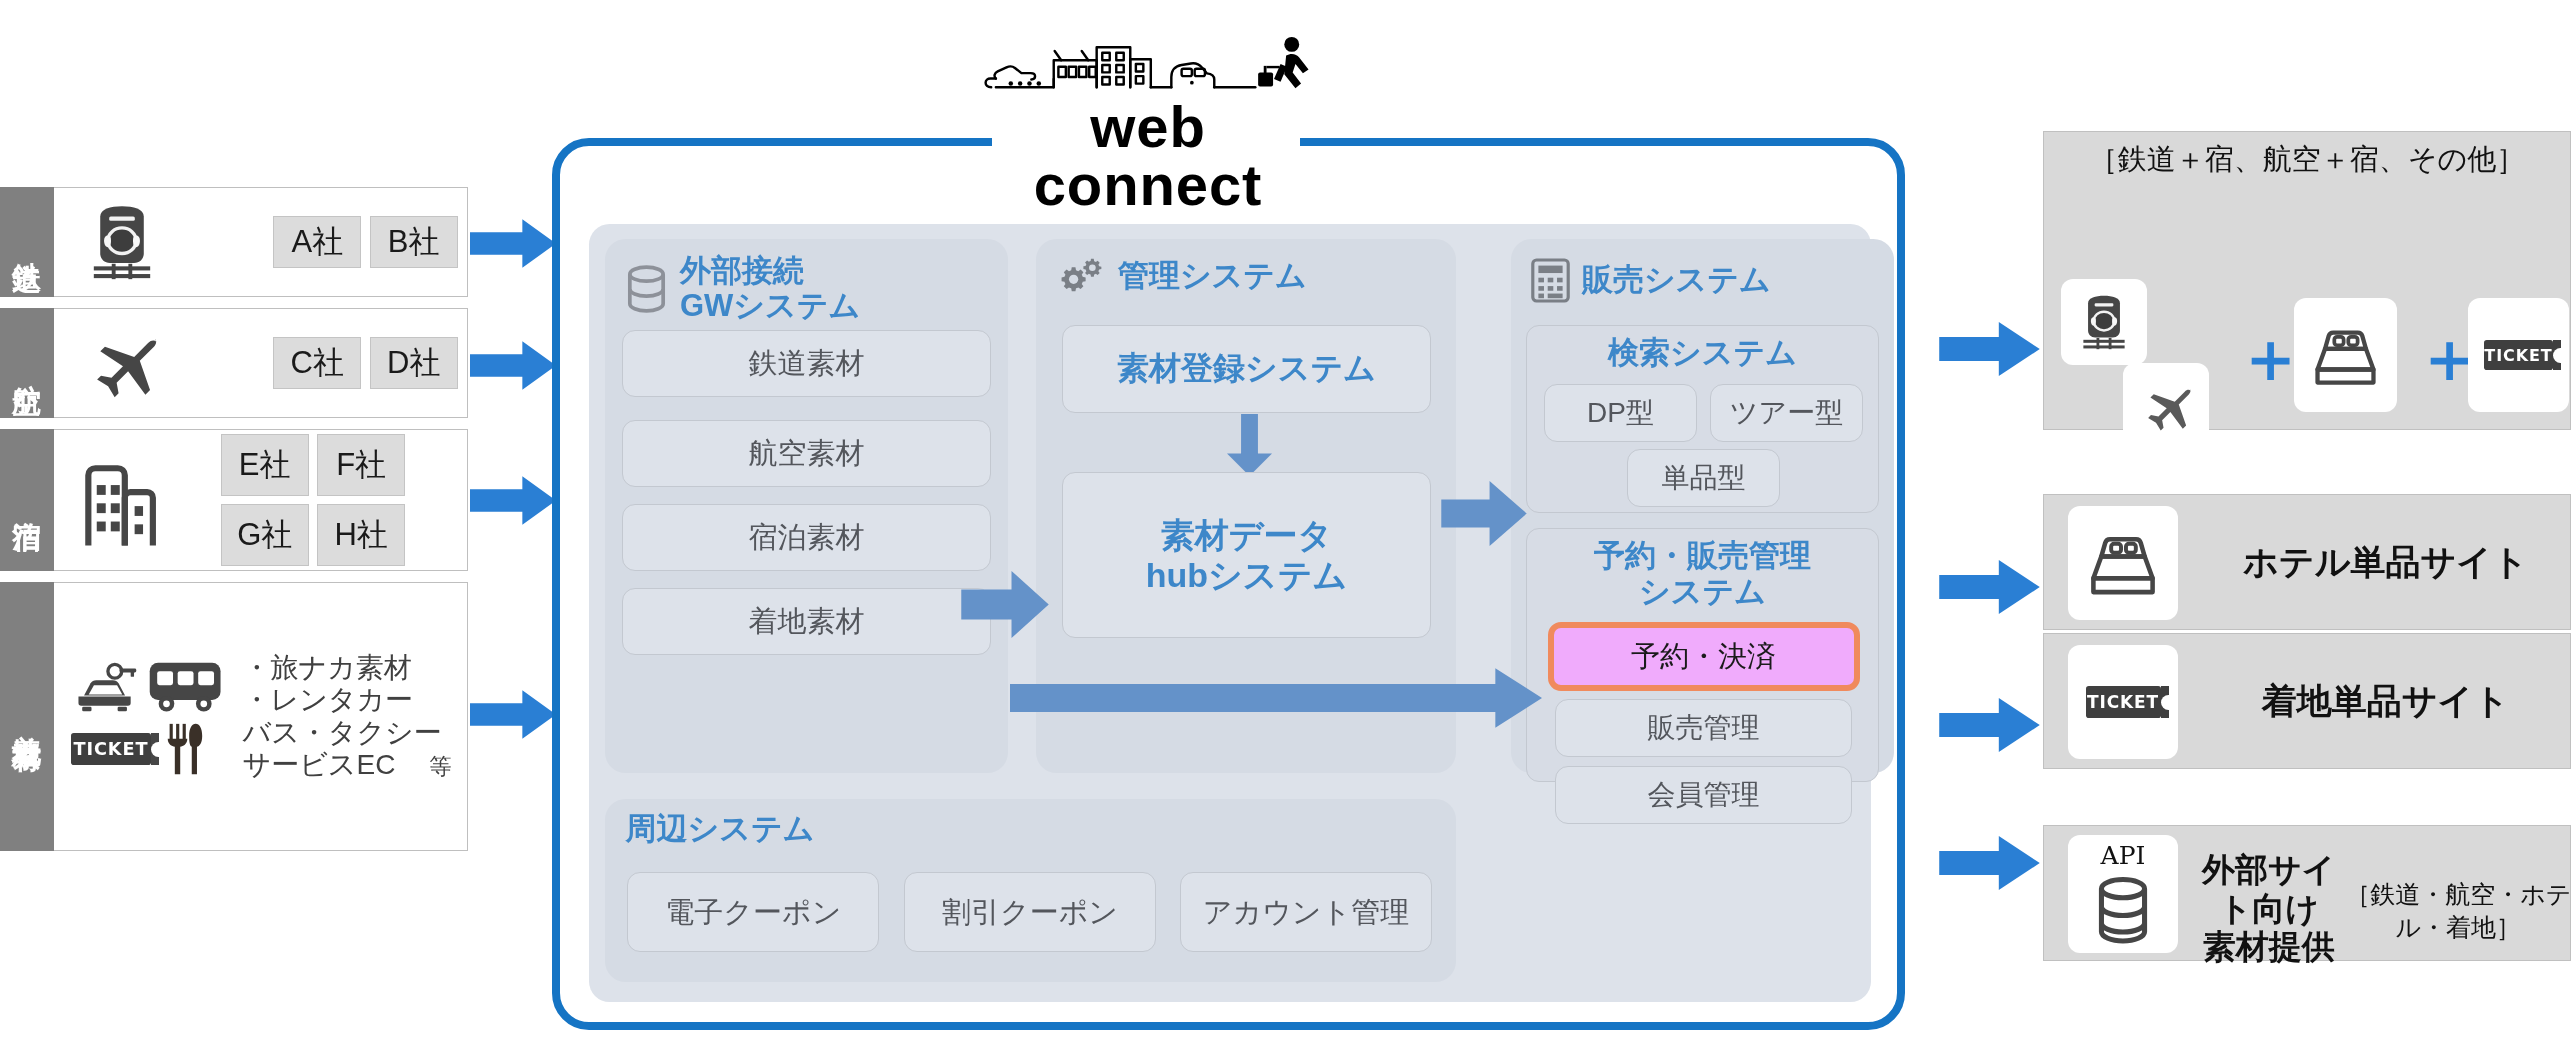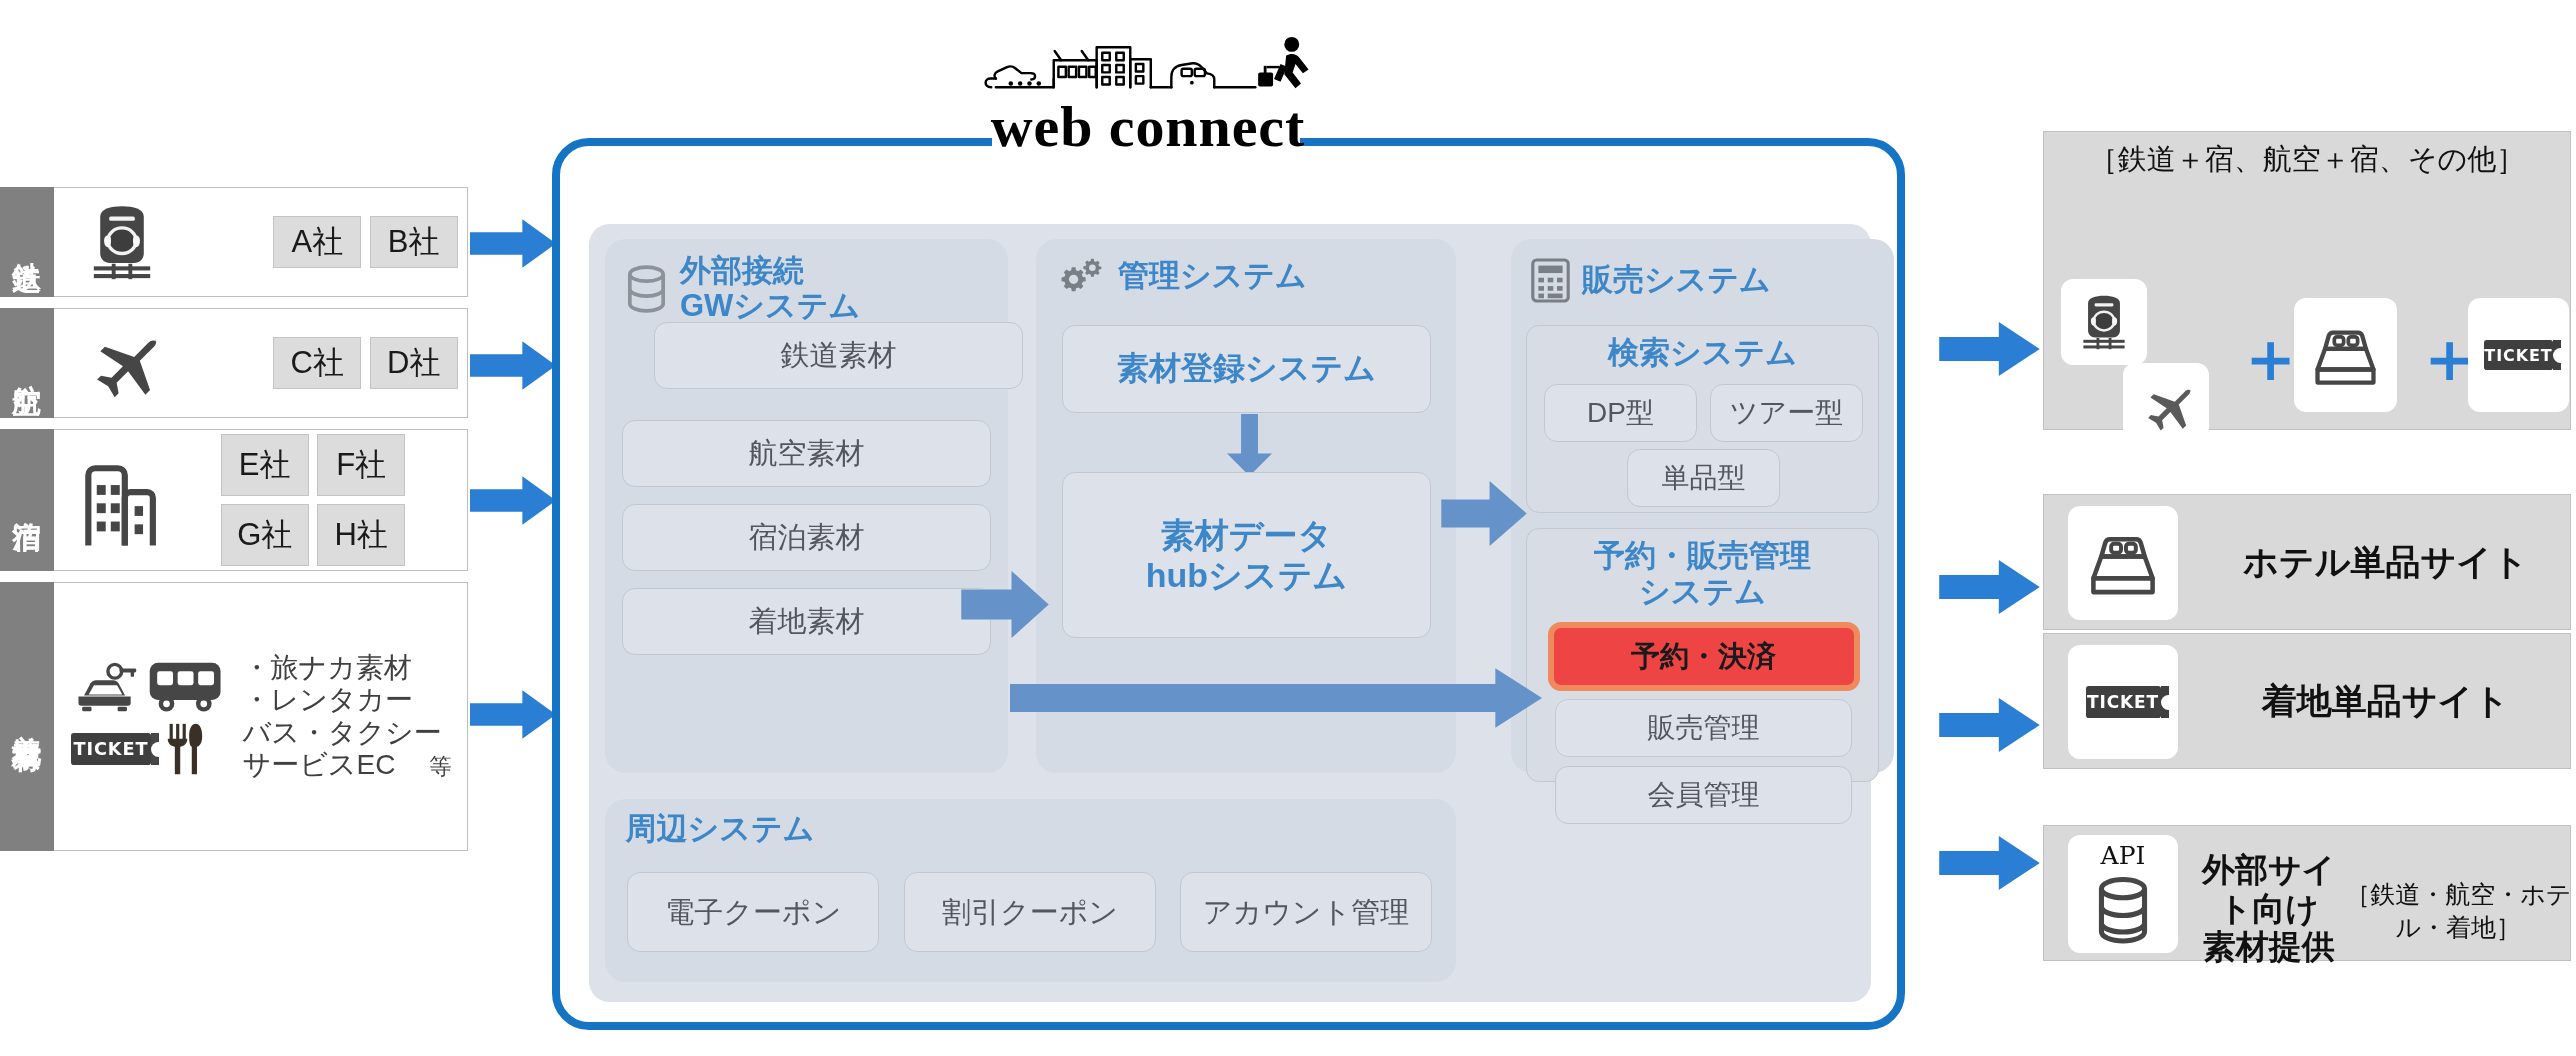--- a/index.html
+++ b/index.html
@@ -54,21 +54,21 @@
     border:8.4px solid #1574c4;border-radius:37px;background:#ffffff;
     box-sizing:border-box;
   }
   .wc-frame-gap{
     position:absolute;left:992px;top:131px;width:308px;height:24px;background:#ffffff;
   }
 
   
   .logo-wrap{position:absolute;left:980px;top:35px;width:336px;height:110px;text-align:center;}
   .logo-word{
-    font-family:Liberation Serif, serif;font-weight:bold;
+    font-family:Liberation Sans, sans-serif;font-weight:bold;
     font-size:58px;letter-spacing:0.9px;color:#000;line-height:1;
     margin-top:1.9px;
   }
 
   
   .inner-panel{
     position:absolute;left:589px;top:224px;width:1282px;height:778px;
     background:#dde2ea;border-radius:20.5px;
   }
 
@@ -85,21 +85,21 @@
 
   
   .ibox{
     position:absolute;background:#dde2ea;border:1.9px solid #c3c8d0;border-radius:13px;
     display:flex;align-items:center;justify-content:center;text-align:center;
     font-size:29px;color:#53565c;box-sizing:border-box;line-height:1.18;
   }
   .ibox.blue{color:#3d87c9;font-weight:bold;}
   .ibox.subgroup{background:#d7dce5;border-color:#c3c8d0;}
   .ibox.hilite{
-    background:#ef4444;border:6.5px solid #f08a5d;color:#1a1a1a;font-weight:bold;
+    background:#f0abfc;border:6.5px solid #f08a5d;color:#1a1a1a;font-weight:normal;
   }
 
   .sub-title{
     position:absolute;width:100%;text-align:center;color:#3d87c9;
     font-weight:bold;font-size:31px;line-height:1.14;
   }
 
   
   .outpanel{
     position:absolute;background:#d9d9d9;border:1.9px solid #c0c0c0;box-sizing:border-box;
@@ -334,21 +334,21 @@
       <svg width="45" height="50" viewBox="0 0 48 54" aria-hidden="true">
         <g fill="none" stroke="#8d9199" stroke-width="4">
           <ellipse cx="24" cy="11" rx="18" ry="7.6"></ellipse>
           <path d="M6 11v32c0 4.2 8 7.6 18 7.6s18-3.4 18-7.6V11"></path>
           <path d="M6 27c0 4.2 8 7.6 18 7.6s18-3.4 18-7.6"></path>
         </g>
       </svg>
       <span class="ttxt">外部接続
 GWシステム</span>
     </div>
-    <div class="ibox" style="left:17px;top:83px;width:369px;height:67px;margin-left:32px;">鉄道素材</div>
+    <div class="ibox" style="left:17px;top:91px;width:369px;height:67px;">鉄道素材</div>
     <div class="ibox" style="left:17px;top:181px;width:369px;height:67px;">航空素材</div>
     <div class="ibox" style="left:17px;top:265px;width:369px;height:67px;">宿泊素材</div>
     <div class="ibox" style="left:17px;top:349px;width:369px;height:67px;">着地素材</div>
   </div>
 
   <div class="colgrp" style="left:1036px;top:239px;width:420px;height:534px;">
     <div class="grp-title" style="padding-top:18.7px;">
       <svg width="52" height="37" viewBox="0 0 56 40" aria-hidden="true">
         <g fill="#7a7f86">
           <path d="M21 17l-3.2-.6a9 9 0 0 0-1-2.4l1.8-2.6-3-3-2.6 1.8a9 9 0 0 0-2.4-1L10 6H6l-.6 3.2a9 9 0 0 0-2.4 1L.4 8.4l-3 3 1.8 2.6a9 9 0 0 0-1 2.4L-5 17v4l3.2.6a9 9 0 0 0 1 2.4l-1.8 2.6 3 3 2.6-1.8a9 9 0 0 0 2.4 1L6 32h4l.6-3.2a9 9 0 0 0 2.4-1l2.6 1.8 3-3-1.8-2.6a9 9 0 0 0 1-2.4l3.2-.6z" transform="translate(12,4)"></path>

